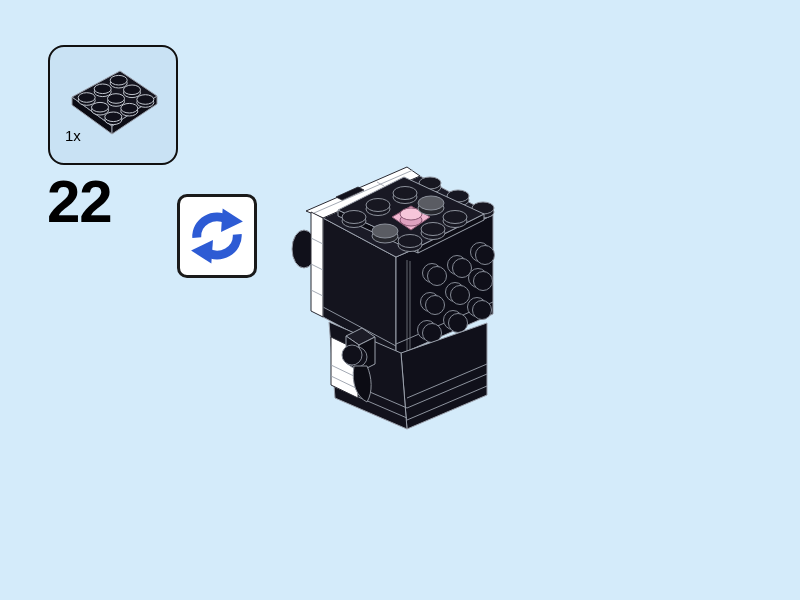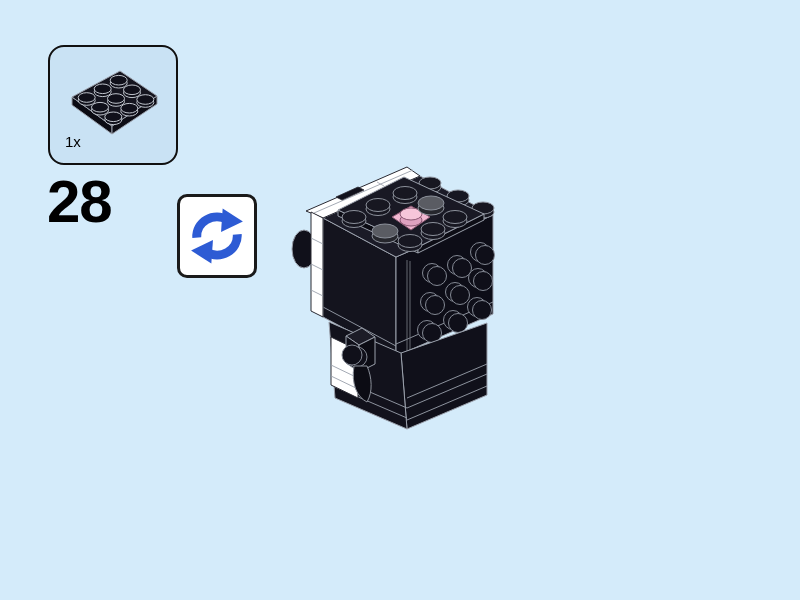--- a/index.html
+++ b/index.html
@@ -8,21 +8,21 @@
     background:#d4ebfa;
     font-family:"Liberation Sans","DejaVu Sans",sans-serif;
   }
   .callout{
     position:absolute;left:48px;top:45px;width:130px;height:120px;
     background:#c9e2f4;border:2px solid #101010;border-radius:16px;
     box-sizing:border-box;
   }
   .callout svg{position:absolute;left:0;top:0;}
   .count-label{
-    position:absolute;left:15px;bottom:13px;font-size:15px;color:#000;
+    position:absolute;left:15px;bottom:19px;font-size:15px;color:#000;
   }
   .step-number{
     position:absolute;left:47px;top:172px;font-size:60px;font-weight:bold;
     color:#000;line-height:1;letter-spacing:-1px;
   }
   .rotate-box{
     position:absolute;left:177px;top:194px;width:80px;height:84px;
     background:#ffffff;border:3px solid #1a1a1a;border-radius:10px;
     box-sizing:border-box;display:flex;align-items:center;justify-content:center;
   }
@@ -62,21 +62,21 @@
         <ellipse cx="79.3" cy="64.2" rx="8.5" ry="4.8"></ellipse>
           <ellipse cx="79.3" cy="61.2" rx="8.5" ry="4.8"></ellipse>
         <ellipse cx="95.3" cy="55.5" rx="8.5" ry="4.8"></ellipse>
           <ellipse cx="95.3" cy="52.5" rx="8.5" ry="4.8"></ellipse>
       </g>
     </g>
   </svg>
   <span class="count-label">1x</span>
 </div>
 
-<div class="step-number">28</div>
+<div class="step-number">22</div>
 
 <div class="rotate-box">
   <svg width="66" height="68" viewBox="0 0 80 84">
     <g fill="none" stroke="#2d5bd4" stroke-width="11">
       <path d="M15 44 A 25 24 0 0 1 53 22"></path>
       <path d="M65 40 A 25 24 0 0 1 27 62"></path>
     </g>
     <g fill="#2d5bd4" stroke="none">
       <polygon points="47,8 72,24 45,37"></polygon>
       <polygon points="33,76 8,60 35,47"></polygon>

